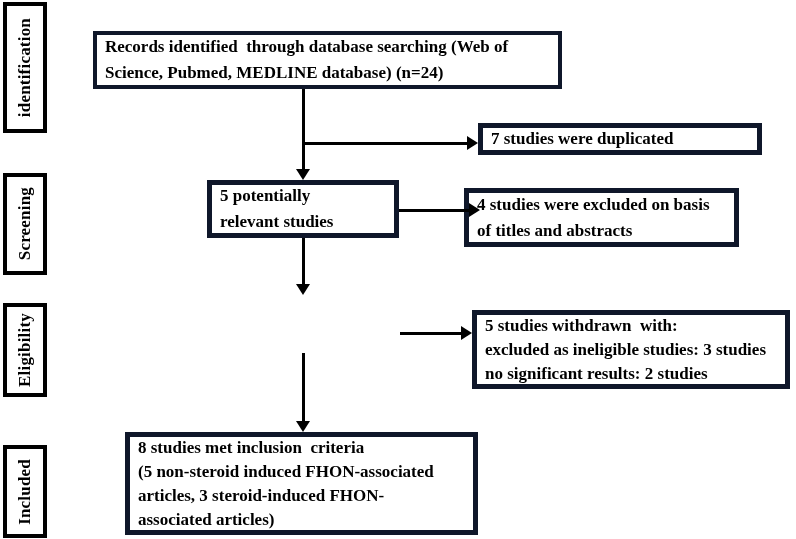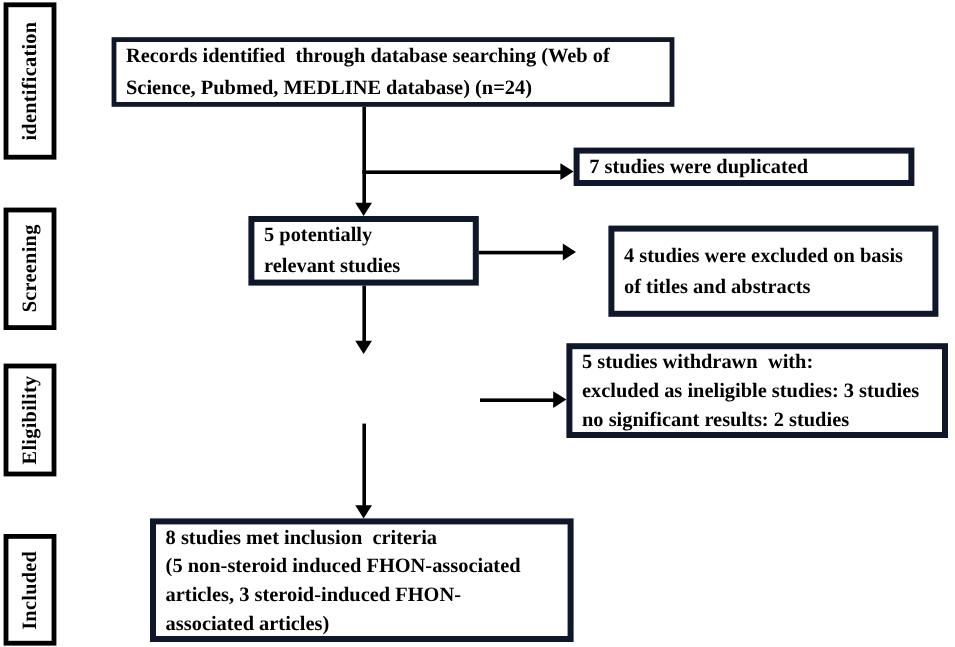--- a/index.html
+++ b/index.html
@@ -91,27 +91,27 @@
 
   <div class="fbox" style="left:478px;top:123px;width:284px;height:32px">
     <div class="btext">7 studies were duplicated</div>
   </div>
 
   <div class="fbox" style="left:207px;top:180px;width:192px;height:58px">
     <div class="btext">5 potentially
 relevant studies</div>
   </div>
 
-  <div class="fbox" style="left:507px;top:188px;width:275px;height:76px">
+  <div class="fbox" style="left:464px;top:188px;width:275px;height:59px">
     <div class="btext">4 studies were excluded on basis
 of titles and abstracts</div>
   </div>
 
 
-  <div class="fbox" style="left:472px;top:286px;width:318px;height:79px">
+  <div class="fbox" style="left:472px;top:310px;width:318px;height:79px">
     <div class="btext lh24">5 studies withdrawn  with:
 excluded as ineligible studies: 3 studies
 no significant results: 2 studies</div>
   </div>
 
   <div class="fbox" style="left:125px;top:432px;width:353px;height:103px">
     <div class="btext lh24">8 studies met inclusion  criteria
 (5 non-steroid induced FHON-associated
 articles, 3 steroid-induced FHON-
 associated articles)</div>

